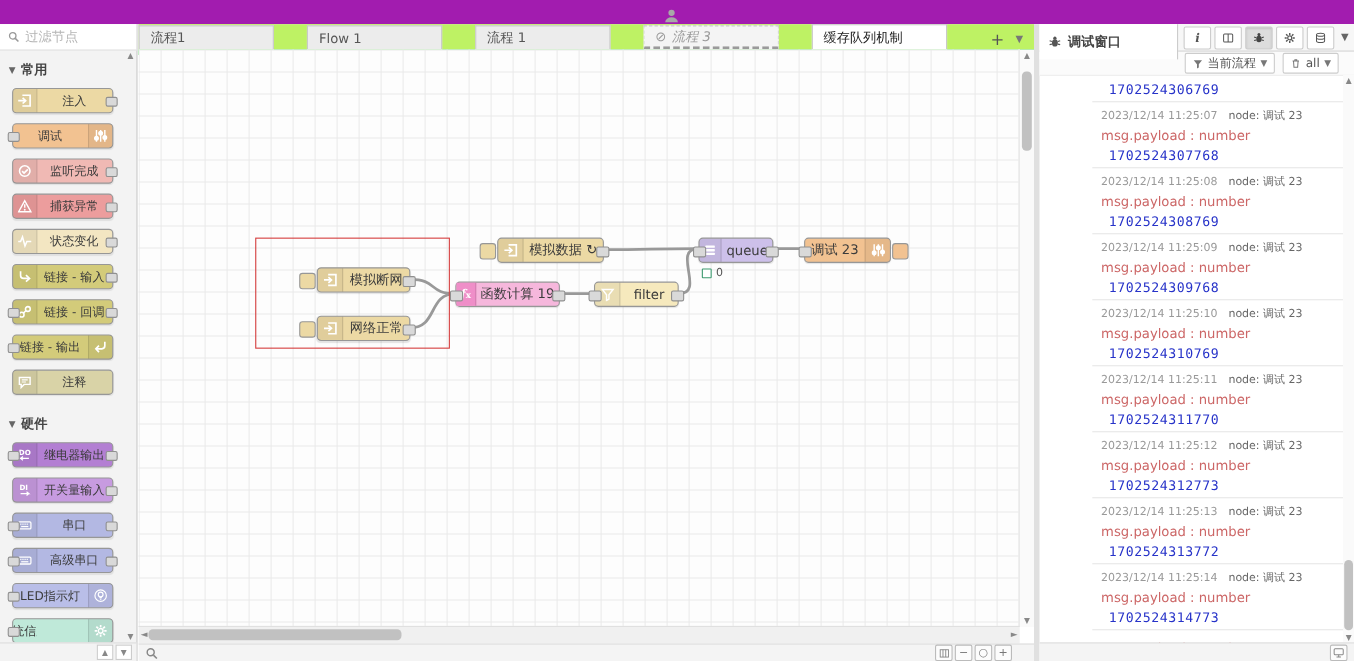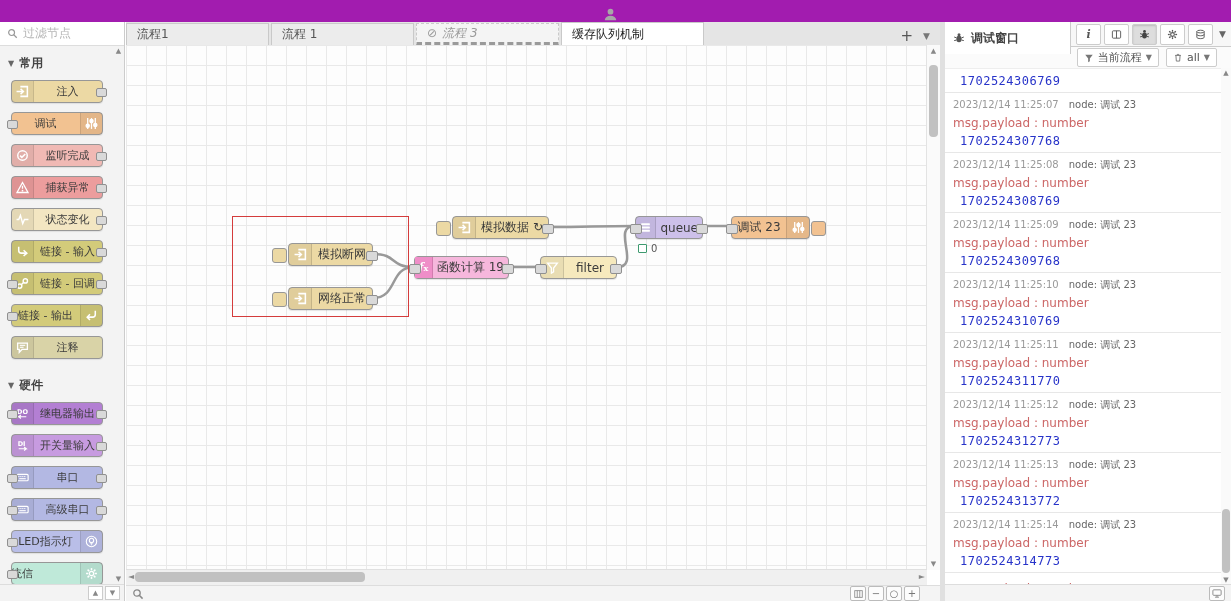--- a/index.html
+++ b/index.html
@@ -26,21 +26,21 @@
   .pnode .nicon.left{border-right:1px solid rgba(0,0,0,.1);}
   .pnode .nlabel{flex:1;display:flex;align-items:center;justify-content:center;white-space:nowrap;overflow:hidden;}
   .pport{position:absolute;width:9px;height:7px;background:#d9d9d9;border:1px solid #909090;border-radius:2px;top:7px;}
   .pport.in{left:-5px;} .pport.out{right:-5px;}
   #palette-sb{position:absolute;top:24px;bottom:17px;right:0;width:11px;}
   #palette-sb .arr{position:absolute;left:0;right:0;text-align:center;font-size:7px;color:#888;}
   #palette-footer{position:absolute;bottom:0;left:0;right:0;height:16px;background:#f3f3f3;border-top:1px solid #ddd;display:flex;justify-content:flex-end;align-items:center;gap:2px;padding-right:4px;}
   .pf-btn{width:13px;height:12px;border:1px solid #ccc;background:#fff;font-size:7px;color:#888;display:flex;align-items:center;justify-content:center;}
   
   #canvas-wrap{position:absolute;left:126px;top:22px;width:814px;bottom:0;}
-  #tabbar{height:23px;background:#e5e5e5;border-bottom:5px solid #22c55e;display:flex;align-items:flex-end;}
+  #tabbar{height:23px;background:#bef264;border-bottom:5px solid #22c55e;display:flex;align-items:flex-end;gap:28px;}
   .tab{width:143px;height:22px;border:1px solid #c9c9c9;border-bottom:none;background:#ececec;color:#555;display:flex;align-items:center;gap:5px;padding:0 10px;box-sizing:border-box;margin-right:2px;white-space:nowrap;overflow:hidden;}
   .tab.active{background:#fff;color:#222;height:23px;text-align:right;}
   .tab.disabled{font-style:italic;color:#9a9a9a;background:#f4f4f4;border-style:dashed;}
   #tab-tools{margin-left:auto;display:flex;align-items:center;gap:10px;padding:0 10px;color:#555;}
   #workspace{position:absolute;top:23px;left:0;right:13px;bottom:31px;overflow:hidden;background-color:#fdfdfd;
      background-image:linear-gradient(#e9e9e9 1px,transparent 1px),linear-gradient(90deg,#e9e9e9 1px,transparent 1px);
      background-size:20px 20px;}
   #wires{position:absolute;inset:0;pointer-events:none;}
   #selection-rect{position:absolute;border:1px solid #d43c3c;background:transparent;}
   .cnode{position:absolute;height:23px;border:1px solid #979797;border-radius:4px;display:flex;align-items:stretch;font-size:12px;color:#3b3b3b;box-sizing:border-box;box-shadow:0 1px 1px rgba(0,0,0,.1);}
@@ -69,21 +69,21 @@
   #debug{position:absolute;top:22px;right:0;width:291px;bottom:0;background:#fff;border-left:5px solid #e0e0e0;box-sizing:border-box;}
   #debug-header{height:24px;border-bottom:1px solid #ccc;background:#f7f7f7;display:flex;align-items:stretch;}
   #debug-tab{width:135px;background:#fff;border-right:1px solid #ccc;display:flex;align-items:center;gap:6px;padding:16px 8px;font-weight:bold;color:#444;}
   #debug-toolbar{flex:1;display:flex;align-items:center;justify-content:flex-end;gap:3px;padding:0 5px;}
   .tb-btn{width:23px;height:19px;border:1px solid #ccc;background:#fff;border-radius:2px;display:flex;align-items:center;justify-content:center;color:#555;font-size:11px;}
   .tb-btn.active{background:#ddd;box-shadow:inset 0 1px 2px rgba(0,0,0,.15);}
   .tb-caret{color:#666;font-size:9px;margin-left:3px;}
   #debug-filter{height:21px;background:#fbfbfb;border-bottom:1px solid #eee;display:flex;justify-content:flex-end;align-items:center;gap:7px;padding:0 14px 0 0;}
   .flt-btn{display:flex;align-items:center;gap:4px;border:1px solid #ccc;background:#fff;border-radius:2px;font-size:11px;color:#555;padding:1px 6px;height:15px;}
   .flt-btn .caret{font-size:8px;color:#777;}
-  #debug-msgs{position:absolute;top:46px;left:0;right:10px;bottom:16px;overflow:hidden;}
+  #debug-msgs{position:absolute;top:46px;left:0;right:10px;bottom:16px;overflow:hidden;padding-left:48px;}
   .msg{padding:5px 8px 3px;border-bottom:1px solid #e7e7e7;}
   .m-meta{font-size:10px;color:#999;white-space:nowrap;}
   .m-node{color:#666;margin-left:10px;}
   .m-prop{font-size:12px;color:#c66;margin-top:4px;}
   .m-val{font-family:"DejaVu Sans Mono","Liberation Mono",monospace;font-size:12px;color:#2733c9;margin:4px 0 1px 7px;letter-spacing:.5px;}
   .msg.partial{padding-top:2px;}
   #debug-sb{position:absolute;top:46px;bottom:16px;right:0;width:10px;background:#fafafa;}
   #debug-sb .thumb{position:absolute;left:1px;right:1px;bottom:12px;height:64px;background:#c1c1c1;border-radius:4px;}
   #debug-sb .arr{position:absolute;left:0;right:0;text-align:center;font-size:7px;color:#888;}
   #debug-footer{position:absolute;left:0;right:0;bottom:0;height:16px;background:#f4f4f4;border-top:1px solid #ddd;display:flex;justify-content:flex-end;align-items:center;padding:0 6px;}
@@ -333,20 +333,23 @@
     <span class="pf-btn">▼</span>
   </div>
 </div>
 
 <div id="canvas-wrap">
   <div id="tabbar">
       <div class="tab">
         <span>流程1</span>
       </div>
       <div class="tab">
+        <span>Flow 1</span>
+      </div>
+      <div class="tab">
         <span>流程 1</span>
       </div>
       <div class="tab disabled">
         <span>⊘</span>
         <span>流程 3</span>
       </div>
       <div class="tab active">
         <span>缓存队列机制</span>
       </div>
       <div id="tab-tools">

